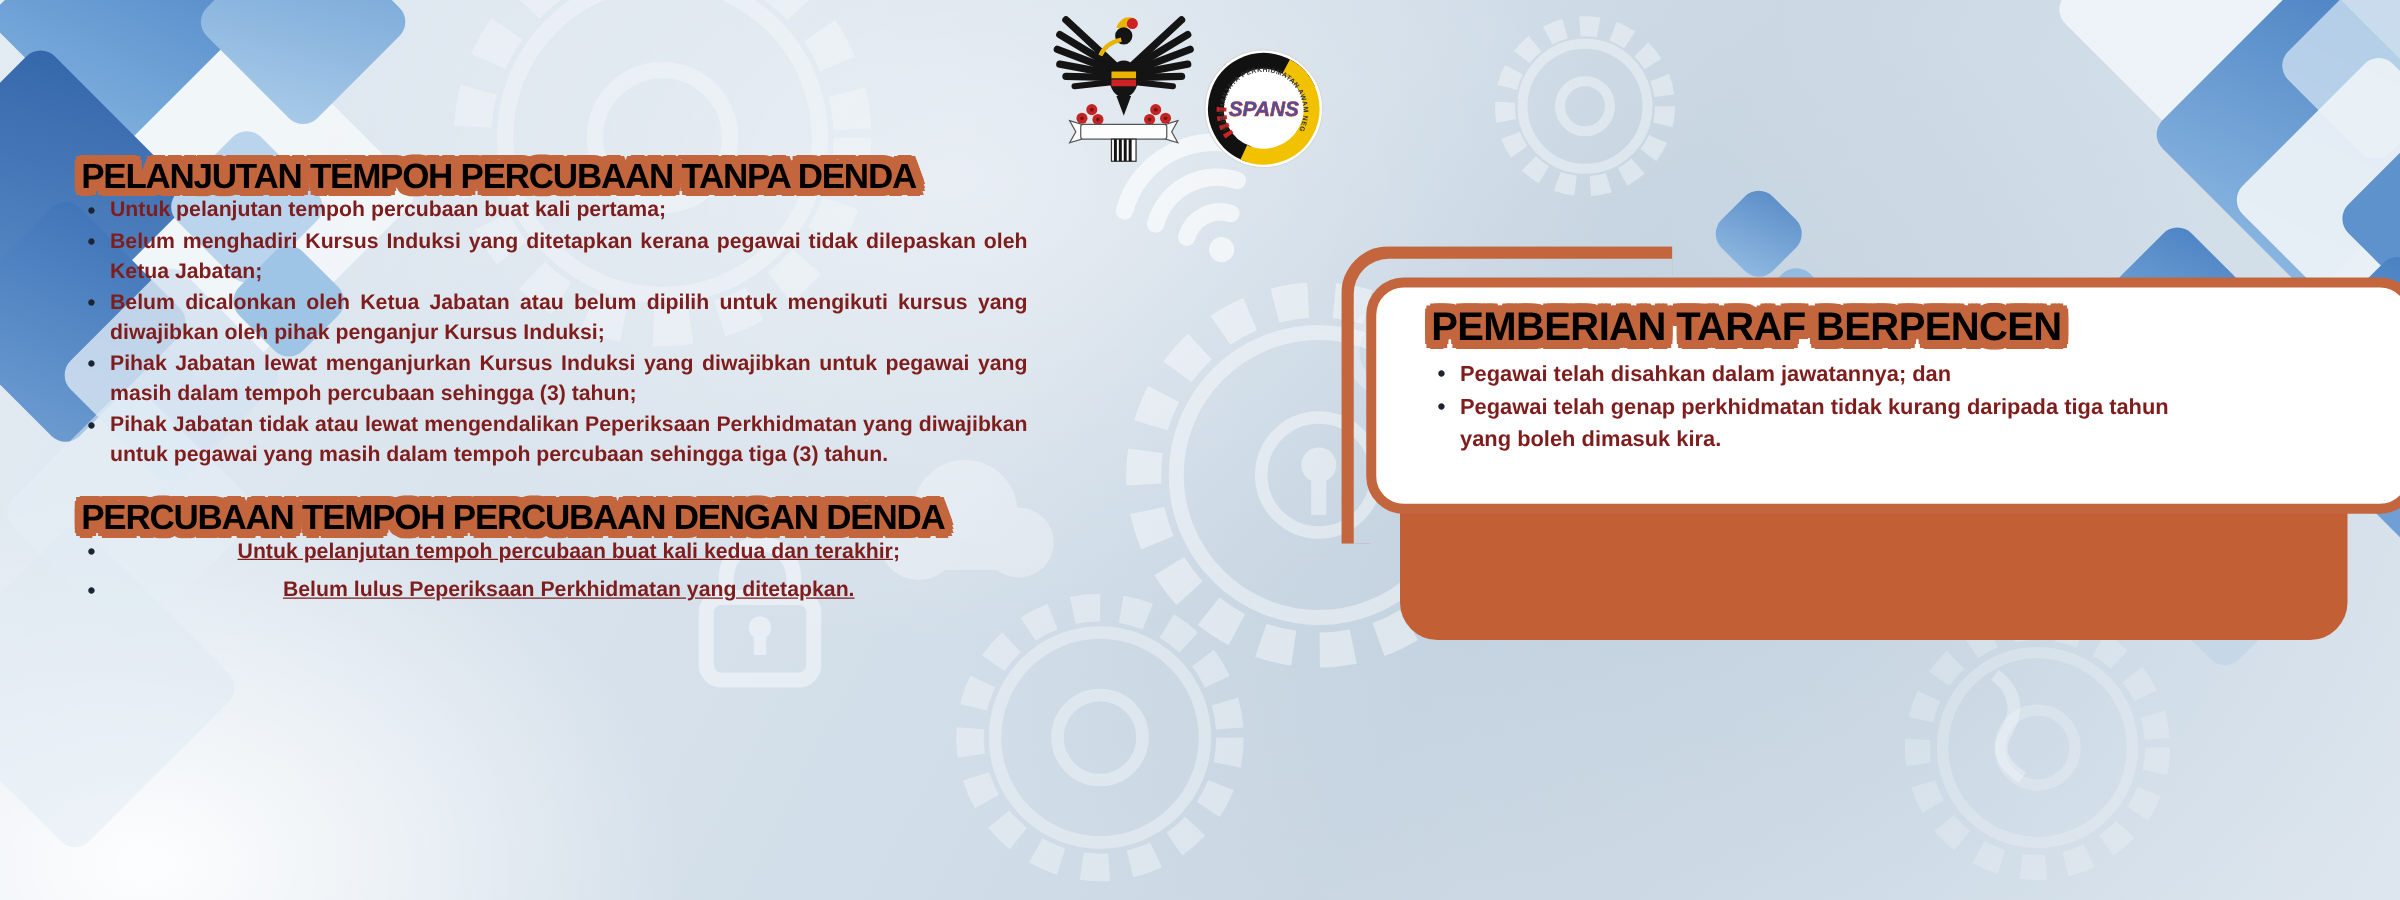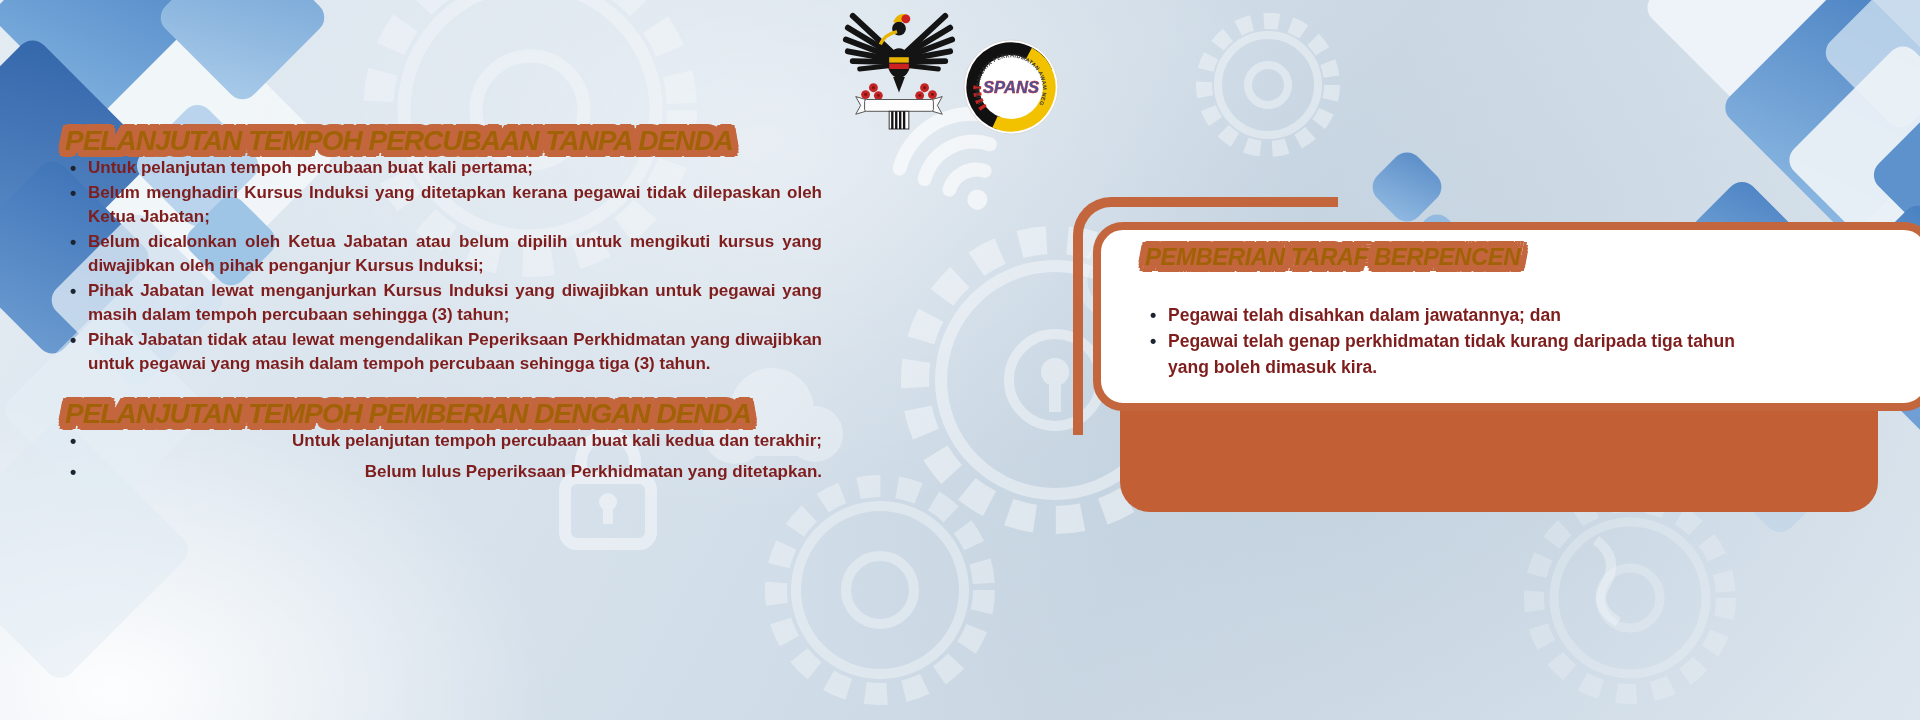--- a/index.html
+++ b/index.html
@@ -13,63 +13,62 @@
       linear-gradient(118deg,#e4ecf3 0%,#d6e1eb 35%,#cbd8e4 62%,#dde6ee 100%);
   }
   .stage{position:absolute;inset:0;overflow:hidden;}
   
   .dia{position:absolute;border-radius:16px;transform:rotate(45deg);}
   
   .wm{position:absolute;inset:0;pointer-events:none;}
   
   .big-title{
     --o:#c4663d;
-    font-weight:800;color:#a16207;letter-spacing:-1px;line-height:1.08;
+    font-weight:800;color:#000000;letter-spacing:-1px;line-height:1.08;
     text-shadow:
       -6px -6px 0 var(--o),-6px 6px 0 var(--o),6px -6px 0 var(--o),6px 6px 0 var(--o),
       -7px 0 0 var(--o),7px 0 0 var(--o),0 -7px 0 var(--o),0 7px 0 var(--o),
       -3px -7px 0 var(--o),3px -7px 0 var(--o),-3px 7px 0 var(--o),3px 7px 0 var(--o),
       -7px -3px 0 var(--o),7px -3px 0 var(--o),-7px 3px 0 var(--o),7px 3px 0 var(--o);
     white-space:nowrap;
-    font-style:italic;
   }
   
   ul.blist{list-style:none;margin:0;padding:0;}
   ul.blist li{
     position:relative;padding-left:23px;
     font-weight:700;color:#7f1d1d;font-size:17px;line-height:24.5px;
     text-align:justify;
   }
   ul.blist li::before{
     content:"\2022";position:absolute;left:5px;top:0;color:#1b2430;font-size:18px;
   }
   .left-col{position:absolute;left:65px;top:126px;width:757px;}
   .title1{font-size:28px;}
   .list1{margin-top:9px;}
   .title2{margin-top:22px;font-size:28px;}
   .list2{margin-top:16px;}
-  ul.list2 li{margin-bottom:7px;text-align:right;}
+  ul.list2 li{margin-bottom:7px;text-align:center;text-decoration:underline;}
   
   .card-wrap{position:absolute;left:1073px;top:197px;width:805px;height:320px;}
   .card-bracket{
     position:absolute;left:0;top:0;width:255px;height:228px;
     border-left:10px solid #c4663d;border-top:10px solid #c4663d;
     border-top-left-radius:38px;
   }
   .card-shadow{
     position:absolute;left:47px;top:53px;width:758px;height:262px;
     background:#c35f35;border-radius:30px;
   }
   .card{
     position:absolute;left:20px;top:25px;width:751px;height:159px;
     background:#ffffff;border:8px solid #c4663d;border-radius:30px;
     padding:14px 30px 0 44px;
   }
-  .card .big-title{font-size:24px;letter-spacing:-0.5px;}
-  .card ul.blist{margin-top:32px;max-width:625px;}
+  .card .big-title{font-size:32px;letter-spacing:-0.5px;}
+  .card ul.blist{margin-top:7px;max-width:625px;}
   .card ul.blist li{text-align:left;line-height:26px;font-size:17.5px;}
   
   .logos{position:absolute;left:840px;top:6px;width:240px;height:128px;display:flex;align-items:flex-start;}
   .crest{width:118px;height:128px;}
   .spans{width:98px;height:98px;margin:32px 0 0 4px;}
 </style>
 </head>
 <body>
 
 <div class="stage">
@@ -235,21 +234,21 @@
 
   <div class="left-col">
     <div class="big-title title1">PELANJUTAN TEMPOH PERCUBAAN TANPA DENDA</div>
     <ul class="blist list1">
       <li>Untuk pelanjutan tempoh percubaan buat kali pertama;</li>
       <li>Belum menghadiri Kursus Induksi yang ditetapkan kerana pegawai tidak dilepaskan oleh Ketua Jabatan;</li>
       <li>Belum dicalonkan oleh Ketua Jabatan atau belum dipilih untuk mengikuti kursus yang diwajibkan oleh pihak penganjur Kursus Induksi;</li>
       <li>Pihak Jabatan lewat menganjurkan Kursus Induksi yang diwajibkan untuk pegawai yang masih dalam tempoh percubaan sehingga (3) tahun;</li>
       <li>Pihak Jabatan tidak atau lewat mengendalikan Peperiksaan Perkhidmatan yang diwajibkan untuk pegawai yang masih dalam tempoh percubaan sehingga tiga (3) tahun.</li>
     </ul>
-    <div class="big-title title2">PELANJUTAN TEMPOH PEMBERIAN DENGAN DENDA</div>
+    <div class="big-title title2">PERCUBAAN TEMPOH PERCUBAAN DENGAN DENDA</div>
     <ul class="blist list2">
       <li>Untuk pelanjutan tempoh percubaan buat kali kedua dan terakhir;</li>
       <li>Belum lulus Peperiksaan Perkhidmatan yang ditetapkan.</li>
     </ul>
   </div>
 
   <div class="card-wrap">
     <div class="card-bracket"></div>
     <div class="card-shadow"></div>
     <div class="card">

